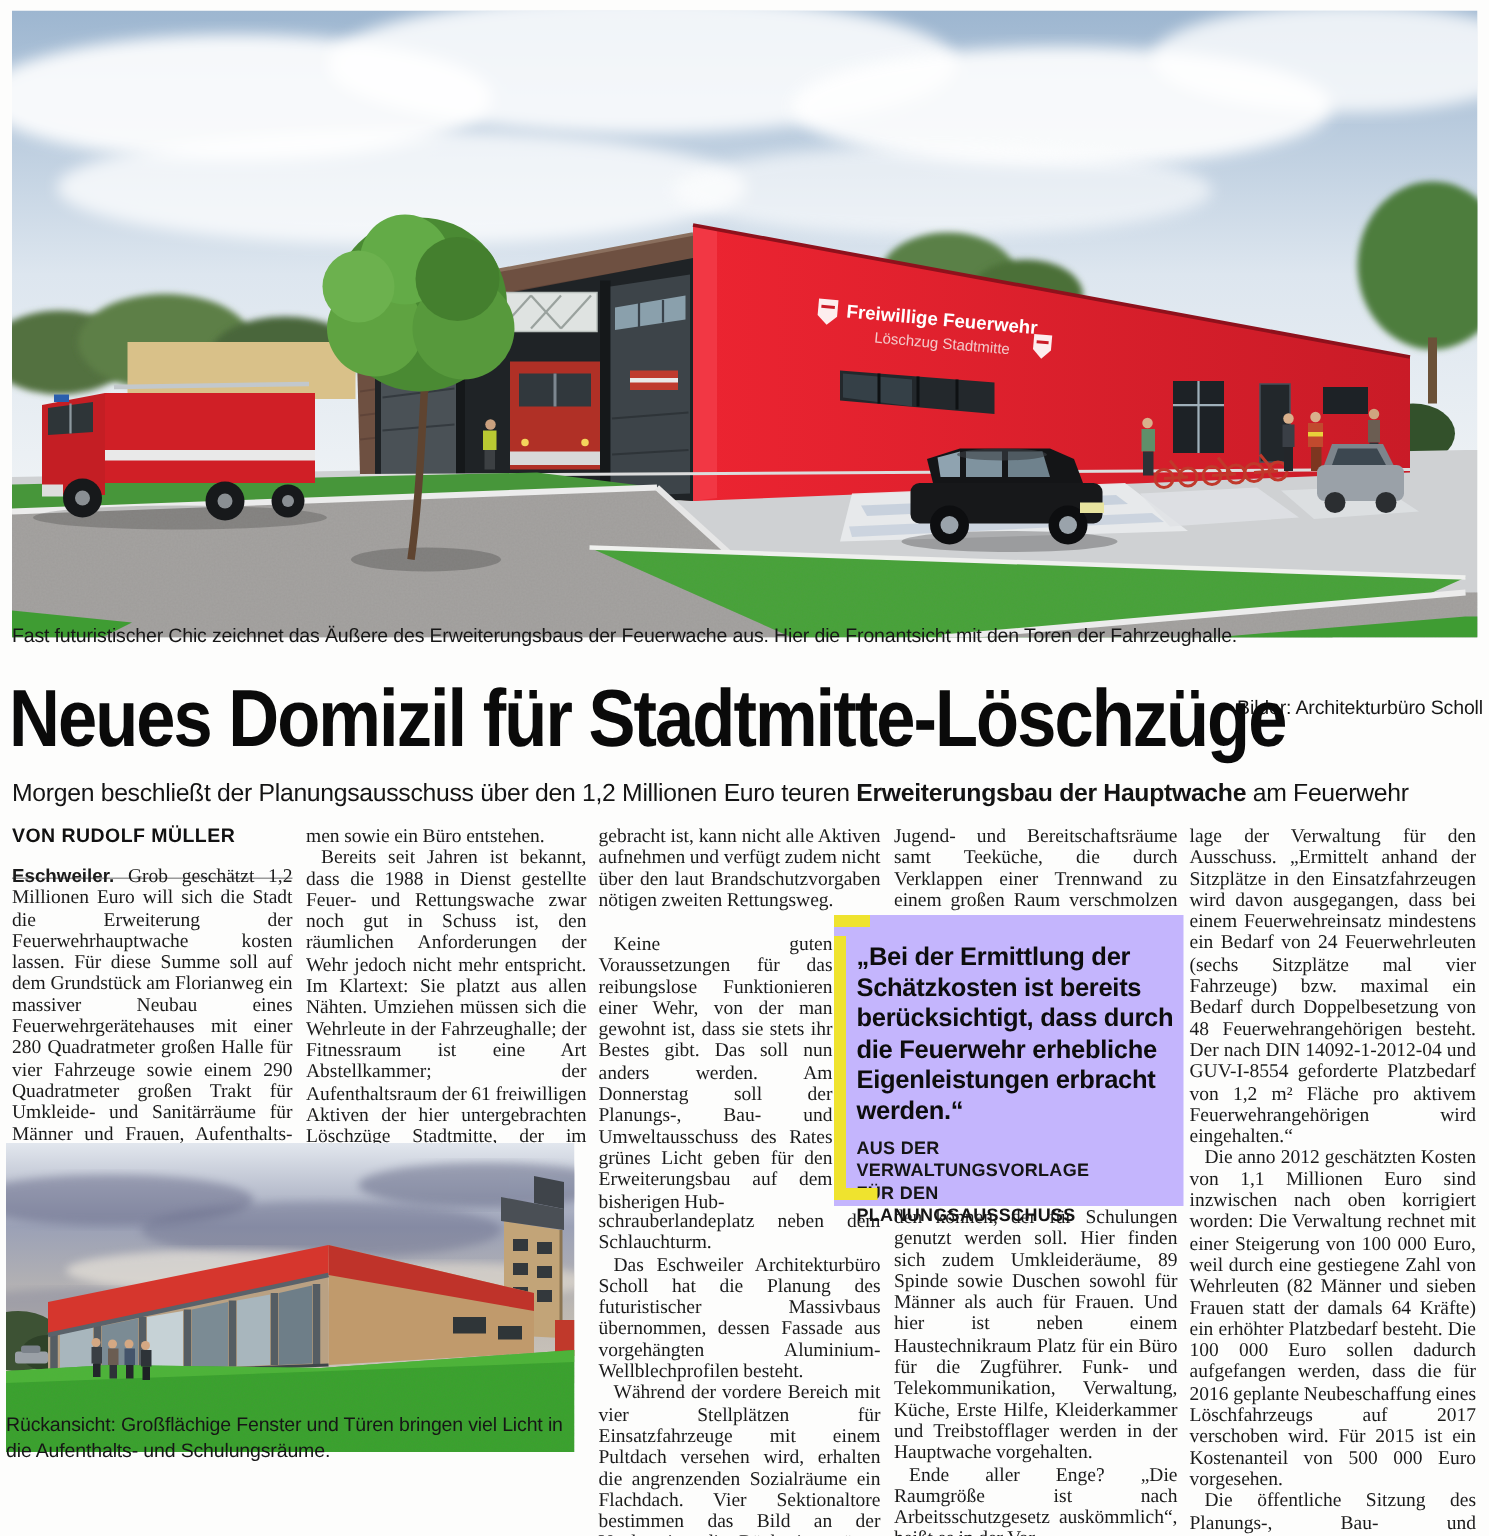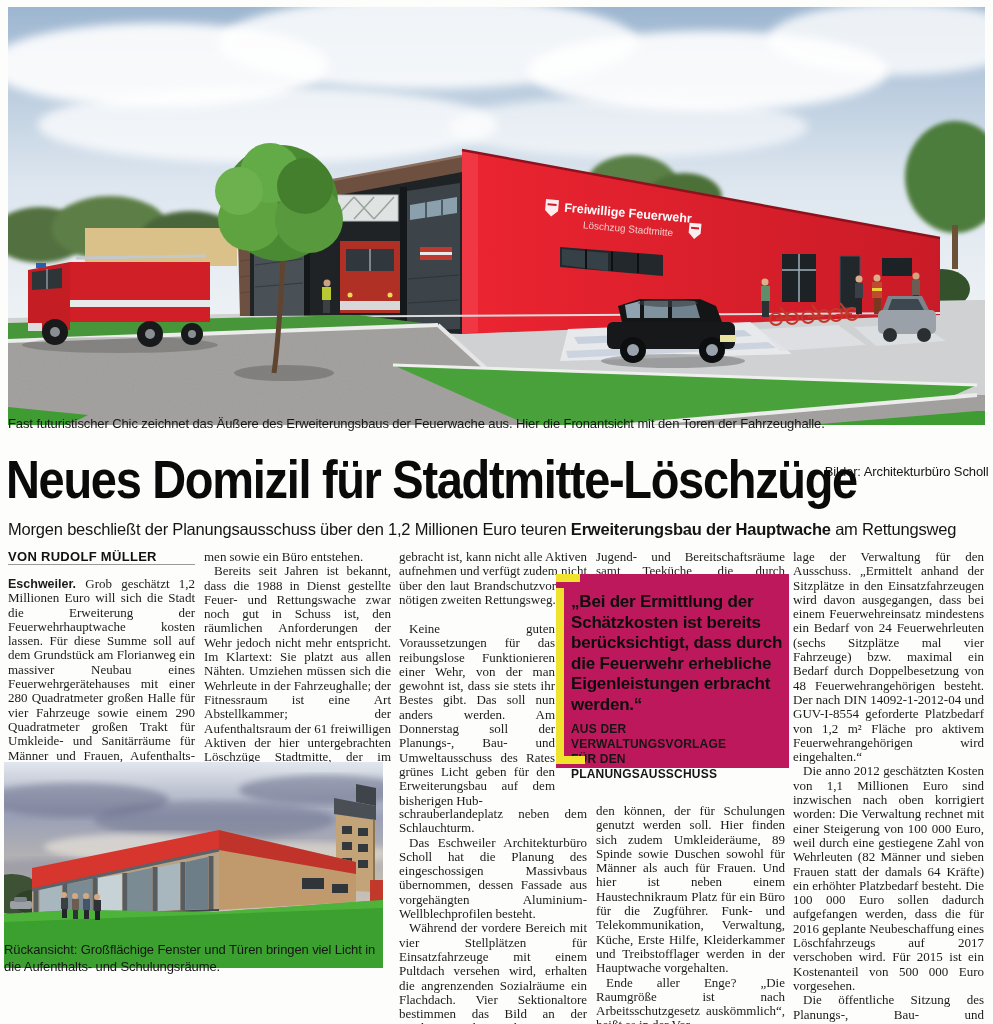--- a/index.html
+++ b/index.html
@@ -28,21 +28,21 @@
   #subhead {
     left:8px; top:519px; width:982px; font-family:"Liberation Sans", sans-serif;
     font-size:16.5px; line-height:21px; color:#141414; white-space:nowrap; letter-spacing:-0.2px;
   }
   #subhead b { font-weight:bold; }
 
   
   #byline {
     left:8px; top:549px; width:187px; font-family:"Liberation Sans", sans-serif;
     font-weight:bold; font-size:13px; letter-spacing:0.3px; color:#111;
-    padding-bottom:0; border-bottom:1px solid #9a9a9a;
+    padding-bottom:21px; border-bottom:1px solid #9a9a9a;
   }
 
   
   .col {
     font-size:13px; line-height:14.3px; text-align:justify; color:#1b1b1b;
     hyphens:auto; -webkit-hyphens:auto; word-spacing:-0.2px;
   }
   .col p { margin:0; }
   .col p.ind { text-indent:10px; }
   .leadin { font-family:"Liberation Sans", sans-serif; font-weight:bold; font-size:12.5px; }
@@ -50,21 +50,21 @@
   #col1  { left:8px;   top:577px; width:187px; }
   #col2  { left:204px; top:550px; width:187px; }
   #col3a { left:399px; top:550px; width:188px; }
   #col3n { left:399px; top:622px; width:156px; }
   #col3b { left:399px; top:807px; width:188px; }
   #col4a { left:596px; top:550px; width:189px; }
   #col4b { left:596px; top:804px; width:189px; }
   #col5  { left:793px; top:550px; width:191px; }
 
   
-  #pullquote { left:556px; top:574px; width:233px; height:194px; background:#be185d; }
+  #pullquote { left:556px; top:610px; width:233px; height:194px; background:#c4b5fd; }
   #pullquote .stem { position:absolute; left:0; top:14px;  width:8px;  height:176px; background:#efe32e; }
   #pullquote .arm-top { position:absolute; left:0; top:0; width:24px; height:8px; background:#efe32e; }
   #pullquote .arm-bottom { position:absolute; left:0; top:182px; width:29px; height:8px; background:#efe32e; }
   #pullquote .pq-text {
     margin:18px 0 0 15px; font-family:"Liberation Sans", sans-serif; font-weight:bold;
     font-size:17px; line-height:20.5px; letter-spacing:-0.2px; color:#0d0d0d; text-align:left;
   }
   #pullquote .pq-attr {
     margin:7px 15px 0 15px; font-family:"Liberation Sans", sans-serif; font-weight:bold;
     font-size:12px; line-height:15px; letter-spacing:0.2px; color:#151515;
@@ -342,21 +342,21 @@
     </svg>
   </div>
 
   <div id="caption-top" class="abs caption">
     <span class="cap">Fast futuristischer Chic zeichnet das Äußere des Erweiterungsbaus der Feuerwache aus. Hier die Fronantsicht mit den Toren der Fahrzeughalle.</span>
     <span class="credit">Bilder: Architekturbüro Scholl</span>
   </div>
 
   <div id="headline" class="abs">Neues Domizil für Stadtmitte-Löschzüge</div>
   <div id="subhead" class="abs">
-    <span>Morgen beschließt der Planungsausschuss über den 1,2 Millionen Euro teuren </span><b>Erweiterungsbau der Hauptwache</b><span> am Rettungsweg</span>
+    <span>Morgen beschließt der Planungsausschuss über den 1,2 Millionen Euro teuren </span><b>Erweiterungsbau der Hauptwache</b><span> am Feuerwehr</span>
   </div>
 
   <div id="byline" class="abs">VON RUDOLF MÜLLER</div>
 
   <div id="col1" class="abs col">
     <p><b class="leadin">Eschweiler.</b><span> Grob geschätzt 1,2 Millionen Euro will sich die Stadt die Erweiterung der Feuerwehrhauptwache kosten lassen. Für diese Summe soll auf dem Grundstück am Florianweg ein massiver Neubau eines Feuerwehrgerätehauses mit einer 280 Quadratmeter großen Halle für vier Fahrzeuge sowie einem 290 Quadratmeter großen Trakt für Umkleide- und Sanitärräume für Männer und Frauen, Aufenthalts- und Schulungsräu-</span></p>
   </div>
 
   <div id="col2" class="abs col">
     <p>men sowie ein Büro entstehen.</p>
@@ -364,21 +364,21 @@
   </div>
 
   <div id="col3a" class="abs col">
     <p>gebracht ist, kann nicht alle Aktiven aufnehmen und verfügt zudem nicht über den laut Brandschutzvorgaben nötigen zweiten Rettungsweg.</p>
   </div>
   <div id="col3n" class="abs col">
     <p class="ind">Keine guten Voraussetzungen für das reibungslose Funktionieren einer Wehr, von der man gewohnt ist, dass sie stets ihr Bestes gibt. Das soll nun anders werden. Am Donnerstag soll der Planungs-, Bau- und Umweltausschuss des Rates grünes Licht geben für den Erweiterungsbau auf dem bisherigen Hub-</p>
   </div>
   <div id="col3b" class="abs col">
     <p>schrauberlandeplatz neben dem Schlauchturm.</p>
-    <p class="ind">Das Eschweiler Architekturbüro Scholl hat die Planung des eingeschossigen Massivbaus übernommen, dessen Fassade aus vorgehängten Aluminium-Wellblechprofilen besteht.</p>
+    <p class="ind">Das Eschweiler Architekturbüro Scholl hat die Planung des futuristischer Massivbaus übernommen, dessen Fassade aus vorgehängten Aluminium-Wellblechprofilen besteht.</p>
     <p class="ind">Während der vordere Bereich mit vier Stellplätzen für Einsatzfahrzeuge mit einem Pultdach versehen wird, erhalten die angrenzenden Sozialräume ein Flachdach. Vier Sektionaltore bestimmen das Bild an der Vorderseite; die Rückseite prägen Alufenster und -türen. Hier finden sich zwei</p>
   </div>
 
   <div id="col4a" class="abs col">
     <p>Jugend- und Bereitschaftsräume samt Teeküche, die durch Verklappen einer Trennwand zu einem großen Raum verschmolzen wer-</p>
   </div>
 
   <div id="pullquote" class="abs">
     <div class="arm-top"></div>
     <div class="stem"></div>

